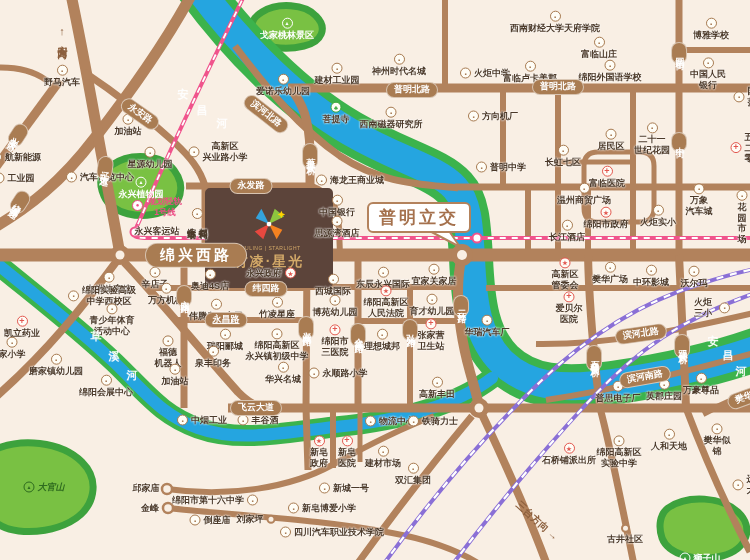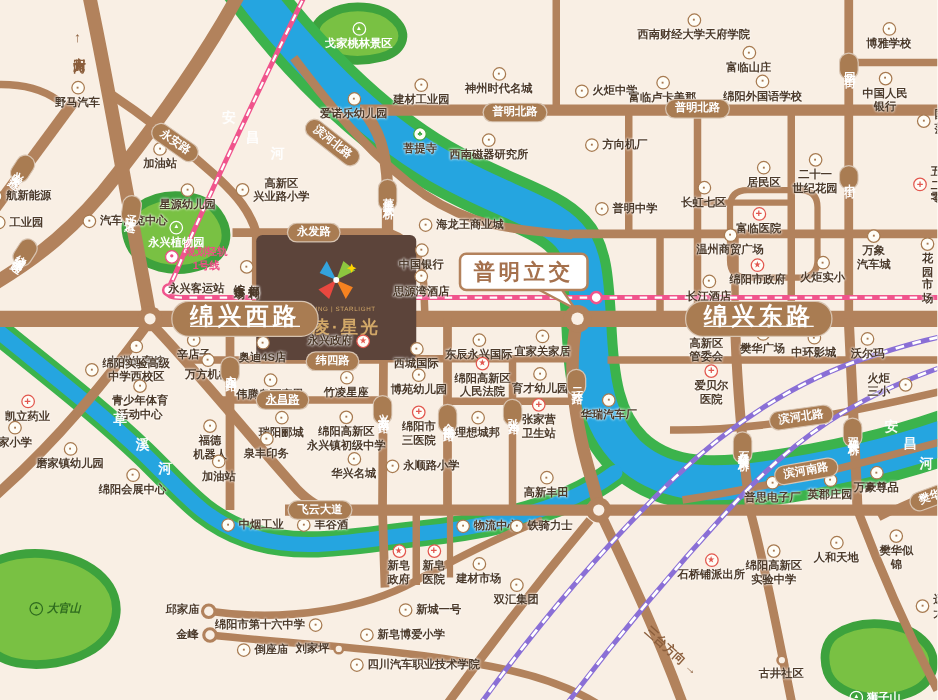--- a/index.html
+++ b/index.html
@@ -19,21 +19,21 @@
   .ico.i-h,.ico.i-g{border-color:#e2574e;color:#e2574e;font-weight:900;}
   .ico.i-h{font-size:9px;}
   .ico.i-t{border-color:#3ba83b;color:#3ba83b;}
   .ico.i-ring{width:9px;height:9px;border:2px solid #b2825c;background:#f9efe4;}
   .ico.i-park{background:transparent;border-color:#fff;color:#fff;font-size:5px;}
   .ico.i-hill{background:transparent;border-color:#2e6b1f;color:#2e6b1f;font-size:5px;}
   .vrow{display:flex;flex-direction:row-reverse;gap:1px;}
   .vtxt{writing-mode:vertical-rl;text-orientation:upright;letter-spacing:1px;}
   .rlabel{background:#a97c52;color:#fff;font-size:9px;font-weight:600;white-space:nowrap;
           padding:2px 7px;border-radius:10px;border:1px solid rgba(255,255,255,.55);line-height:1.1;}
-  .rlabel.big{font-size:19px;font-weight:700;letter-spacing:3px;padding:3px 14px;border-radius:14px;text-decoration:underline;}
+  .rlabel.big{font-size:15px;font-weight:700;letter-spacing:3px;padding:3px 14px;border-radius:14px;}
   .rlabel.vert{writing-mode:vertical-rl;text-orientation:upright;padding:7px 2px;letter-spacing:2px;}
   .rchar{color:#fff;font-size:11px;font-weight:700;opacity:.95;}
   .dir{color:#8b5e3c;font-size:10px;font-weight:700;white-space:nowrap;}
   .dir.col{display:flex;flex-direction:column;align-items:center;gap:1px;}
   .dar{font-size:11px;}
   #property{position:absolute;left:205px;top:188px;width:128px;height:100px;z-index:4;background:#5c443a;
             border-radius:5px;display:flex;flex-direction:column;align-items:center;justify-content:center;gap:2px;}
   #property .en{font-size:5px;letter-spacing:.5px;color:#d2a868;}
   #property .cn{font-size:14px;font-weight:700;letter-spacing:2px;color:#d2a868;}
   #interchange{position:absolute;left:367px;top:202px;z-index:6;background:#fff;border:2px solid #b3825c;
@@ -193,21 +193,21 @@
       <div class="poi col" style="left: 197px; top: 216px;"><span class="ico i-b">▪</span><span class="vrow"><span class="vtxt">都得利</span><span class="vtxt">综合市场</span></span></div>
       <div class="poi col wht" style="left: 287px; top: 29px;"><span class="ico i-park">▲</span><span class="ptx">戈家桃林景区</span></div>
       <div class="poi col wht" style="left: 141px; top: 188px;"><span class="ico i-park">▲</span><span class="ptx">永兴植物园</span></div>
       <div class="poi row hil" style="left: 44px; top: 487px;"><span class="ico i-hill">▲</span><span class="ptx">大官山</span></div>
       <div class="poi row wht" style="left: 692px; top: 558px; padding-left: 16px;"><span class="ico i-park">▲</span><span class="ptx">狮子山</span></div>
       <div class="poi col" style="left: 283px; top: 85px;"><span class="ico i-b">▪</span><span class="ptx">爱诺乐幼儿园</span></div>
       <div class="poi col" style="left: 337px; top: 74px;"><span class="ico i-b">▪</span><span class="ptx">建材工业园</span></div>
       <div class="poi col" style="left: 399px; top: 65px;"><span class="ico i-b">▪</span><span class="ptx">神州时代名城</span></div>
       <div class="poi col" style="left: 336px; top: 113px;"><span class="ico i-t">♣</span><span class="ptx">菩提寺</span></div>
       <div class="poi col" style="left: 391px; top: 118px;"><span class="ico i-b">▪</span><span class="ptx">西南磁器研究所</span></div>
-      <div class="poi row" style="left: 369px; top: 180px;"><span class="ico i-b">▪</span><span class="ptx">海龙王商业城</span></div>
+      <div class="poi row" style="left: 350px; top: 180px;"><span class="ico i-b">▪</span><span class="ptx">海龙王商业城</span></div>
       <div class="poi col" style="left: 337px; top: 206px;"><span class="ico i-b">▪</span><span class="ptx">中国银行</span></div>
       <div class="poi col" style="left: 337px; top: 227px;"><span class="ico i-b">▪</span><span class="ptx">思源湾酒店</span></div>
       <div class="poi row" style="left: 485px; top: 73px;"><span class="ico i-b">▪</span><span class="ptx">火炬中学</span></div>
       <div class="poi col" style="left: 530px; top: 72px;"><span class="ico i-b">▪</span><span class="ptx">富临卢卡美郡</span></div>
       <div class="poi col" style="left: 555px; top: 22px;"><span class="ico i-b">▪</span><span class="ptx">西南财经大学天府学院</span></div>
       <div class="poi col" style="left: 599px; top: 48px;"><span class="ico i-b">▪</span><span class="ptx">富临山庄</span></div>
       <div class="poi col" style="left: 610px; top: 71px;"><span class="ico i-b">▪</span><span class="ptx">绵阳外国语学校</span></div>
       <div class="poi col" style="left: 711px; top: 29px;"><span class="ico i-b">▪</span><span class="ptx">博雅学校</span></div>
       <div class="poi col" style="left: 708px; top: 74px;"><span class="ico i-b">▪</span><span class="ptx">中国人民银行</span></div>
       <div class="poi row" style="left: 745px; top: 97px;"><span class="ico i-b">▪</span><span class="ptx">国莎</span></div>
@@ -294,21 +294,20 @@
       <div class="poi col" style="left: 664px; top: 390px;"><span class="ico i-b">▪</span><span class="ptx">英郡庄园</span></div>
       <div class="poi col" style="left: 701px; top: 384px;"><span class="ico i-b">▪</span><span class="ptx">万豪尊品</span></div>
       <div class="poi col" style="left: 569px; top: 454px;"><span class="ico i-g">★</span><span class="ptx">石桥铺派出所</span></div>
       <div class="poi col" style="left: 619px; top: 452px;"><span class="ico i-b">▪</span><span class="ptx">绵阳高新区
 实验中学</span></div>
       <div class="poi col" style="left: 669px; top: 440px;"><span class="ico i-b">▪</span><span class="ptx">人和天地</span></div>
       <div class="poi col" style="left: 717px; top: 440px;"><span class="ico i-b">▪</span><span class="ptx">樊华似锦</span></div>
       <div class="poi row" style="left: 744px; top: 485px;"><span class="ico i-b">▪</span><span class="ptx">远大</span></div>
       <div class="poi col" style="left: 625px; top: 534px;"><span class="ico i-ring"></span><span class="ptx">古井社区</span></div>
       <div class="rlabel big" style="left: 196px; top: 255px;">绵兴西路</div>
-      <div class="rlabel big" style="left: 607px; top: 255px;">绵兴东路</div>
       <div class="rlabel" style="left: 412px; top: 90px;">普明北路</div>
       <div class="rlabel" style="left: 558px; top: 87px;">普明北路</div>
       <div class="rlabel" style="left: 251px; top: 186px;">永发路</div>
       <div class="rlabel" style="left: 266px; top: 289px;">纬四路</div>
       <div class="rlabel" style="left: 226px; top: 320px; text-decoration: underline;">永昌路</div>
       <div class="rlabel" style="left: 256px; top: 408px;">飞云大道</div>
       <div class="rlabel" style="left: 266px; top: 114px; transform: translate(-50%, -50%) rotate(38deg);">滨河北路</div>
       <div class="rlabel" style="left: 641px; top: 334px; transform: translate(-50%, -50%) rotate(-8deg);">滨河北路</div>
       <div class="rlabel" style="left: 645px; top: 377px; transform: translate(-50%, -50%) rotate(-10deg);">滨河南路</div>
       <div class="rlabel" style="left: 140px; top: 114px; transform: translate(-50%, -50%) rotate(35deg);">永安路</div>

